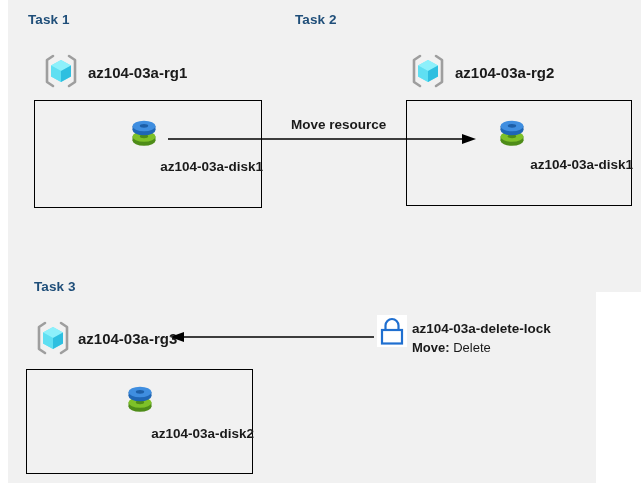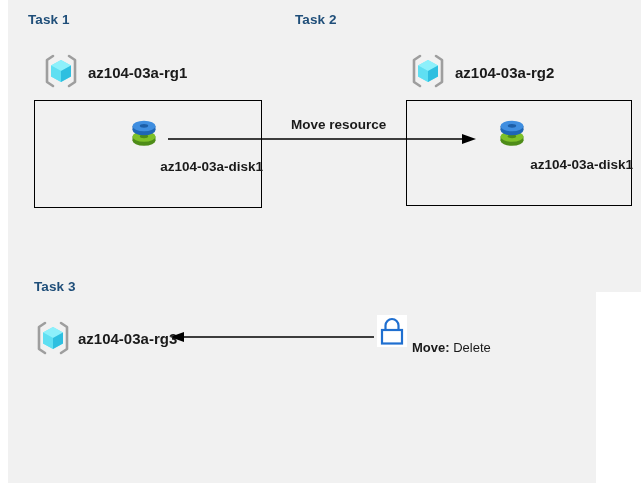--- a/index.html
+++ b/index.html
@@ -213,30 +213,46 @@
         <path d="M11 4 L5 8 L5 30 L11 34" fill="none" stroke="#9e9e9e" stroke-width="2.6" stroke-linecap="round" stroke-linejoin="round"></path>
         <path d="M27 4 L33 8 L33 30 L27 34" fill="none" stroke="#9e9e9e" stroke-width="2.6" stroke-linecap="round" stroke-linejoin="round"></path>
         <polygon points="19,8 29,13.5 29,24.5 19,30 9,24.5 9,13.5" fill="#73e8f7"></polygon>
         <polygon points="19,8 29,13.5 19,19 9,13.5" fill="#8df0fb"></polygon>
         <polygon points="19,19 29,13.5 29,24.5 19,30" fill="#2fbfe0"></polygon>
         <polygon points="19,19 9,13.5 9,24.5 19,30" fill="#5fdff2"></polygon>
       </svg>
     </div>
     <div class="rg-label" style="left:70px; top:66px;">az104-03a-rg3</div>
 
+    <div class="rg-box" id="rgbox-task3">
+      <div class="disk-icon" style="left:96px; top:12px;">
+        <svg viewBox="0 0 34 34" xmlns="http://www.w3.org/2000/svg">
+          <ellipse cx="17" cy="24.5" rx="11.5" ry="5.2" fill="#4e8c18"></ellipse>
+          <rect x="5.5" y="20.5" width="23" height="4" fill="#4e8c18"></rect>
+          <ellipse cx="17" cy="20.5" rx="11.5" ry="5.2" fill="#7ec128"></ellipse>
+          <ellipse cx="17" cy="20.3" rx="4.2" ry="1.9" fill="#4e8c18"></ellipse>
+          <ellipse cx="17" cy="14" rx="11.5" ry="5.2" fill="#1f66b5"></ellipse>
+          <rect x="5.5" y="10" width="23" height="4" fill="#1f66b5"></rect>
+          <ellipse cx="17" cy="10" rx="11.5" ry="5.2" fill="#3f8ee0"></ellipse>
+          <ellipse cx="17" cy="9.8" rx="4.2" ry="1.9" fill="#1d5fa8"></ellipse>
+        </svg>
+      </div>
+      <div class="disk-label" style="left:0px; top:56px; width:227px;">az104-03a-disk2</div>
+    </div>
 
     <svg class="arrow-svg" style="left:162px; top:62px; width:204px; height:22px;" viewBox="0 0 204 22" xmlns="http://www.w3.org/2000/svg">
       <line x1="204" y1="11" x2="12" y2="11" stroke="#000000" stroke-width="1.6"></line>
       <polygon points="0,11 14,6 14,16" fill="#000000"></polygon>
     </svg>
 
     <div class="lock-icon" style="left:369px; top:51px;">
       <svg viewBox="0 0 30 32" xmlns="http://www.w3.org/2000/svg">
         <path d="M8.5 15 L8.5 10.5 A6.5 6.5 0 0 1 21.5 10.5 L21.5 15" fill="none" stroke="#1f6fd0" stroke-width="2.2"></path>
         <rect x="5" y="15" width="20" height="13.5" fill="#ffffff" stroke="#1f6fd0" stroke-width="2.2"></rect>
       </svg>
     </div>
+    <div class="lock-title" style="left:404px; top:57px;">az104-03a-delete-lock</div>
     <div class="lock-type" style="left:404px; top:76px;">
       <b>Move:</b><span>&nbsp;</span><span>Delete</span>
     </div>
   </div>
 
 </div>
 
 </body></html>

